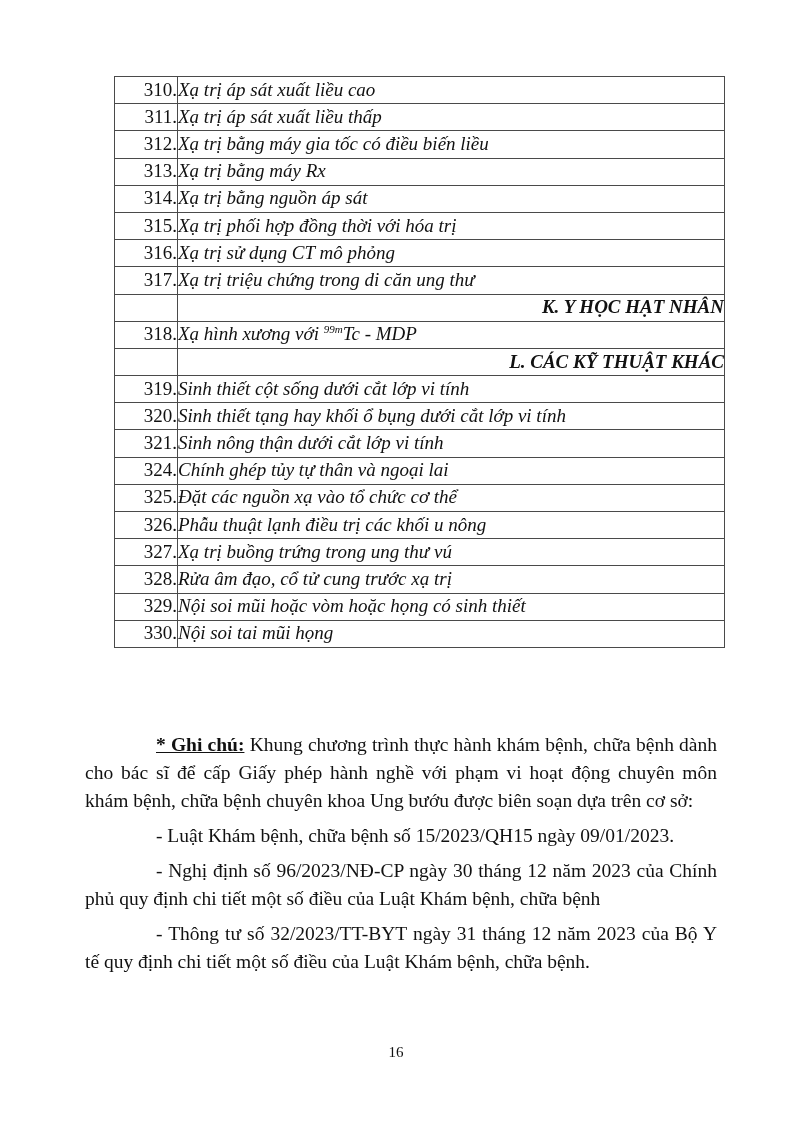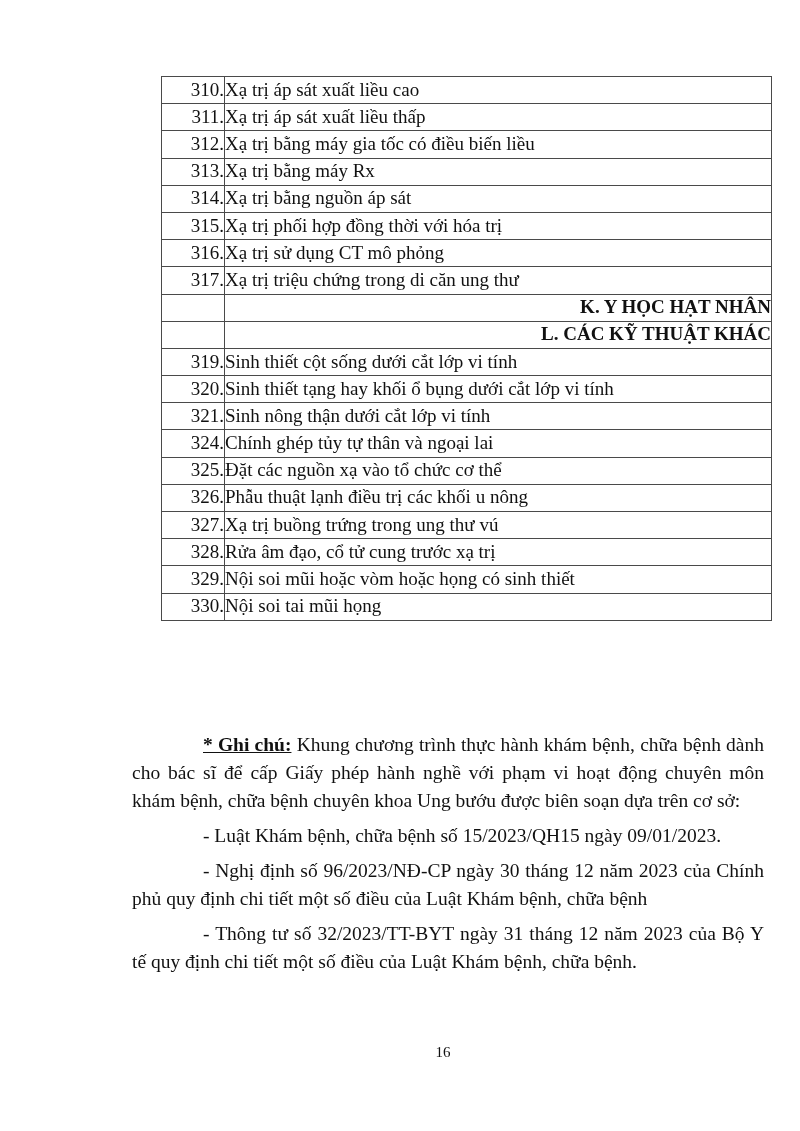--- a/index.html
+++ b/index.html
@@ -4,21 +4,21 @@
 <style>
   html, body { margin: 0; padding: 0; }
   body {
     width: 800px; height: 1131px;
     background: #ffffff;
     position: relative;
     overflow: hidden;
     font-family: "Liberation Serif", "DejaVu Serif", serif;
     color: #111111;
   }
-  .page { position: absolute; inset: 0; background: #ffffff; margin-left: 47px; }
+  .page { position: absolute; inset: 0; background: #ffffff; }
 
   table.proc-table {
     position: absolute;
     left: 114px; top: 76px;
     width: 611px;
     border-collapse: collapse;
     table-layout: fixed;
   }
   table.proc-table td {
     border: 1px solid #4a4a4a;
@@ -30,20 +30,21 @@
     overflow: hidden;
     white-space: nowrap;
   }
   td.col-no {
     width: 62px;
     text-align: right;
     padding-right: 6px;
   }
   td.col-text {
     padding-left: 8px;
+    font-style: italic;
   }
   td.col-text.section { font-weight: bold; text-align: right; }
   td.col-text sup {
     font-size: 0.58em;
     vertical-align: super;
     line-height: 0;
   }
 
   .notes {
     position: absolute;
@@ -104,20 +105,24 @@
         </tr>
         <tr>
           <td class="col-no">317.</td>
           <td class="col-text">Xạ trị triệu chứng trong di căn ung thư</td>
         </tr>
         <tr>
           <td class="col-no"></td>
           <td class="col-text section">K. Y HỌC HẠT NHÂN</td>
         </tr>
         <tr>
+          <td class="col-no">318.</td>
+          <td class="col-text">Xạ hình xương với <sup>99m</sup>Tc - MDP</td>
+        </tr>
+        <tr>
           <td class="col-no"></td>
           <td class="col-text section">L. CÁC KỸ THUẬT KHÁC</td>
         </tr>
         <tr>
           <td class="col-no">319.</td>
           <td class="col-text">Sinh thiết cột sống dưới cắt lớp vi tính</td>
         </tr>
         <tr>
           <td class="col-no">320.</td>
           <td class="col-text">Sinh thiết tạng hay khối ổ bụng dưới cắt lớp vi tính</td>

